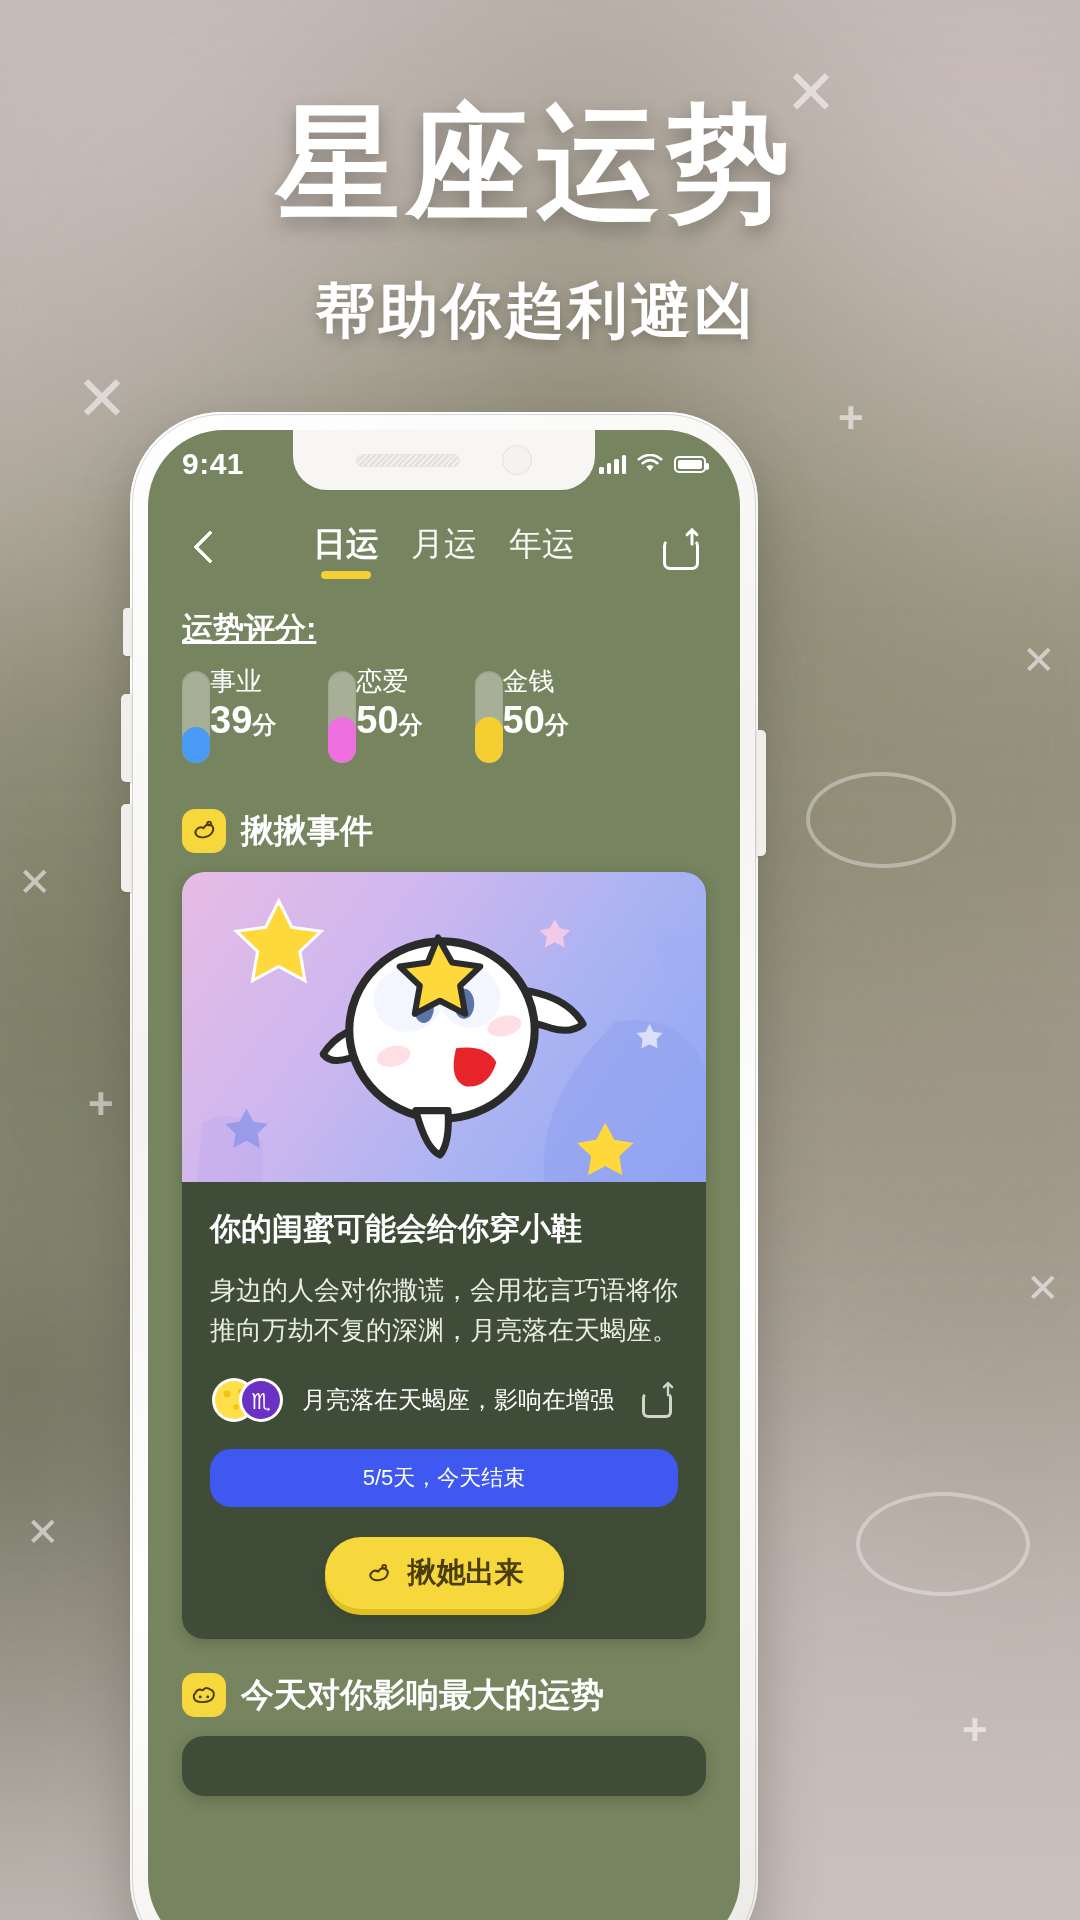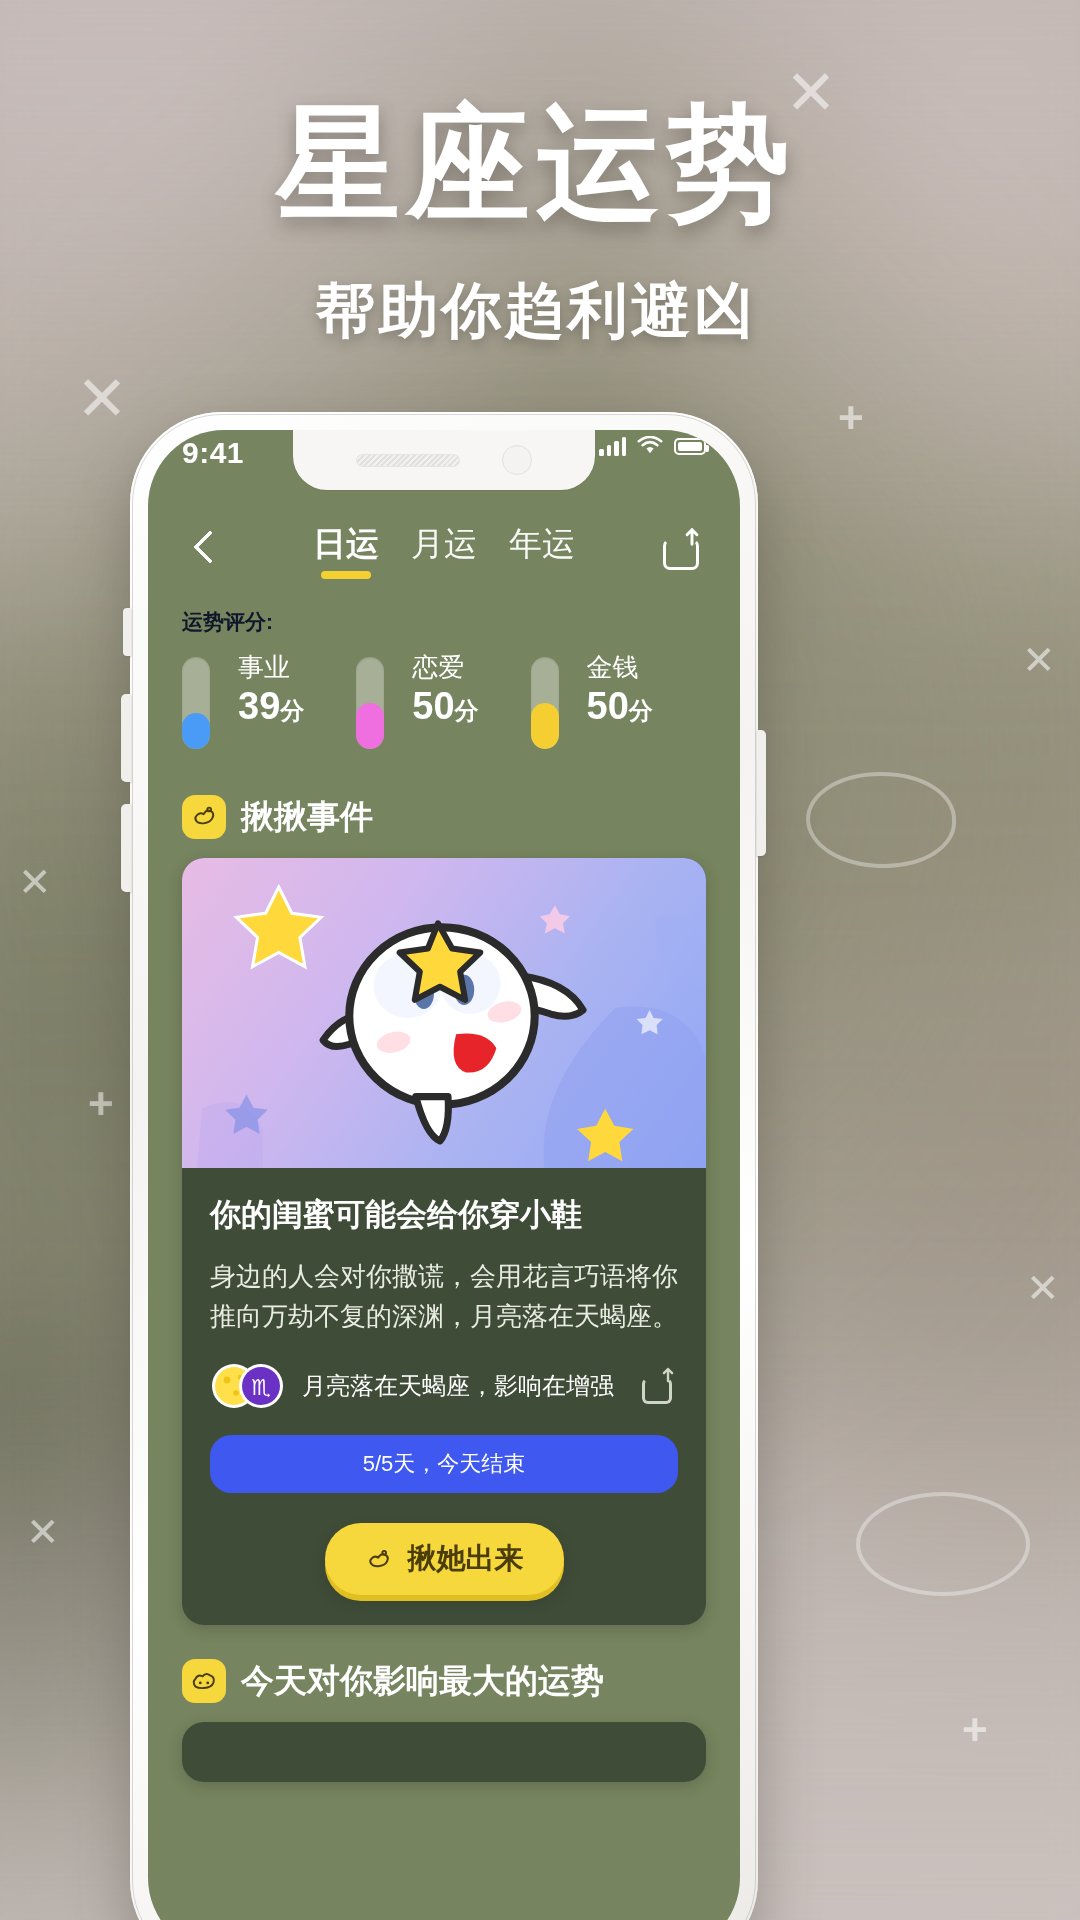--- a/index.html
+++ b/index.html
@@ -98,21 +98,21 @@
   }
   .speaker { width:104px; height:13px; border-radius:7px;
     background:repeating-linear-gradient(135deg,#e3e1de 0 2px,#f2f1ef 2px 4px);
     border:1px solid #e7e5e2; }
   .cam { width:30px; height:30px; border-radius:50%;
     background:#f4f3f1; border:1.5px solid #e2e0dc; }
 
   
   .statusbar {
     position:absolute; top:0; left:0; right:0; height:62px; z-index:8;
-    display:flex; align-items:flex-start; justify-content:space-between;
+    display:flex; align-items:center; justify-content:space-between;
     padding:0 34px; color:#fff;
   }
   .sb-time { font-size:30px; font-weight:600; letter-spacing:.5px; padding-top:6px; }
   .sb-icons { display:flex; align-items:center; gap:11px; padding-top:6px; }
   .bars { display:flex; align-items:flex-end; gap:3px; height:19px; }
   .bars i { width:4.5px; background:#fff; border-radius:1.5px; display:block; }
   .bars i:nth-child(1){height:7px}
   .bars i:nth-child(2){height:11px}
   .bars i:nth-child(3){height:15px}
   .bars i:nth-child(4){height:19px}
@@ -143,25 +143,25 @@
   .share {
     width:46px; height:46px; position:relative; cursor:pointer;
   }
   .share .box { position:absolute; left:3px; bottom:2px; width:36px; height:31px;
      border:3.5px solid #fff; border-radius:7px; border-top-color:transparent; }
   .share .arr { position:absolute; right:3px; top:0px; width:22px; height:22px; }
 
   
   .content { position:absolute; top:162px; left:0; right:0; bottom:0; padding:0 34px; z-index:6; }
 
-  .section-title { color:#0f172a; font-size:21px; font-weight:600; margin:16px 0 18px; }
+  .section-title { color:#ffffff; font-size:31px; font-weight:600; margin:16px 0 18px;text-decoration:underline; }
 
   
   .scores { display:flex; gap:52px; margin-bottom:46px; }
-  .score { display:flex; align-items:flex-start; gap:28px; }
+  .score { display:flex; align-items:flex-start; gap:0; }
   .gauge { width:28px; height:92px; border-radius:14px; background:#a7b096;
            position:relative; overflow:hidden; flex:none; margin-top:3px;
            box-shadow:0 1px 2px rgba(0,0,0,.12) inset; }
   .gauge i { position:absolute; left:0; right:0; bottom:0; display:block; border-radius:14px; }
   .score .txt { color:#fff; line-height:1.06; }
   .score .lbl { font-size:26px; font-weight:500; }
   .score .val { font-size:38px; font-weight:700; margin-top:4px; }
   .score .val b { font-size:24px; font-weight:600; }
 
   

